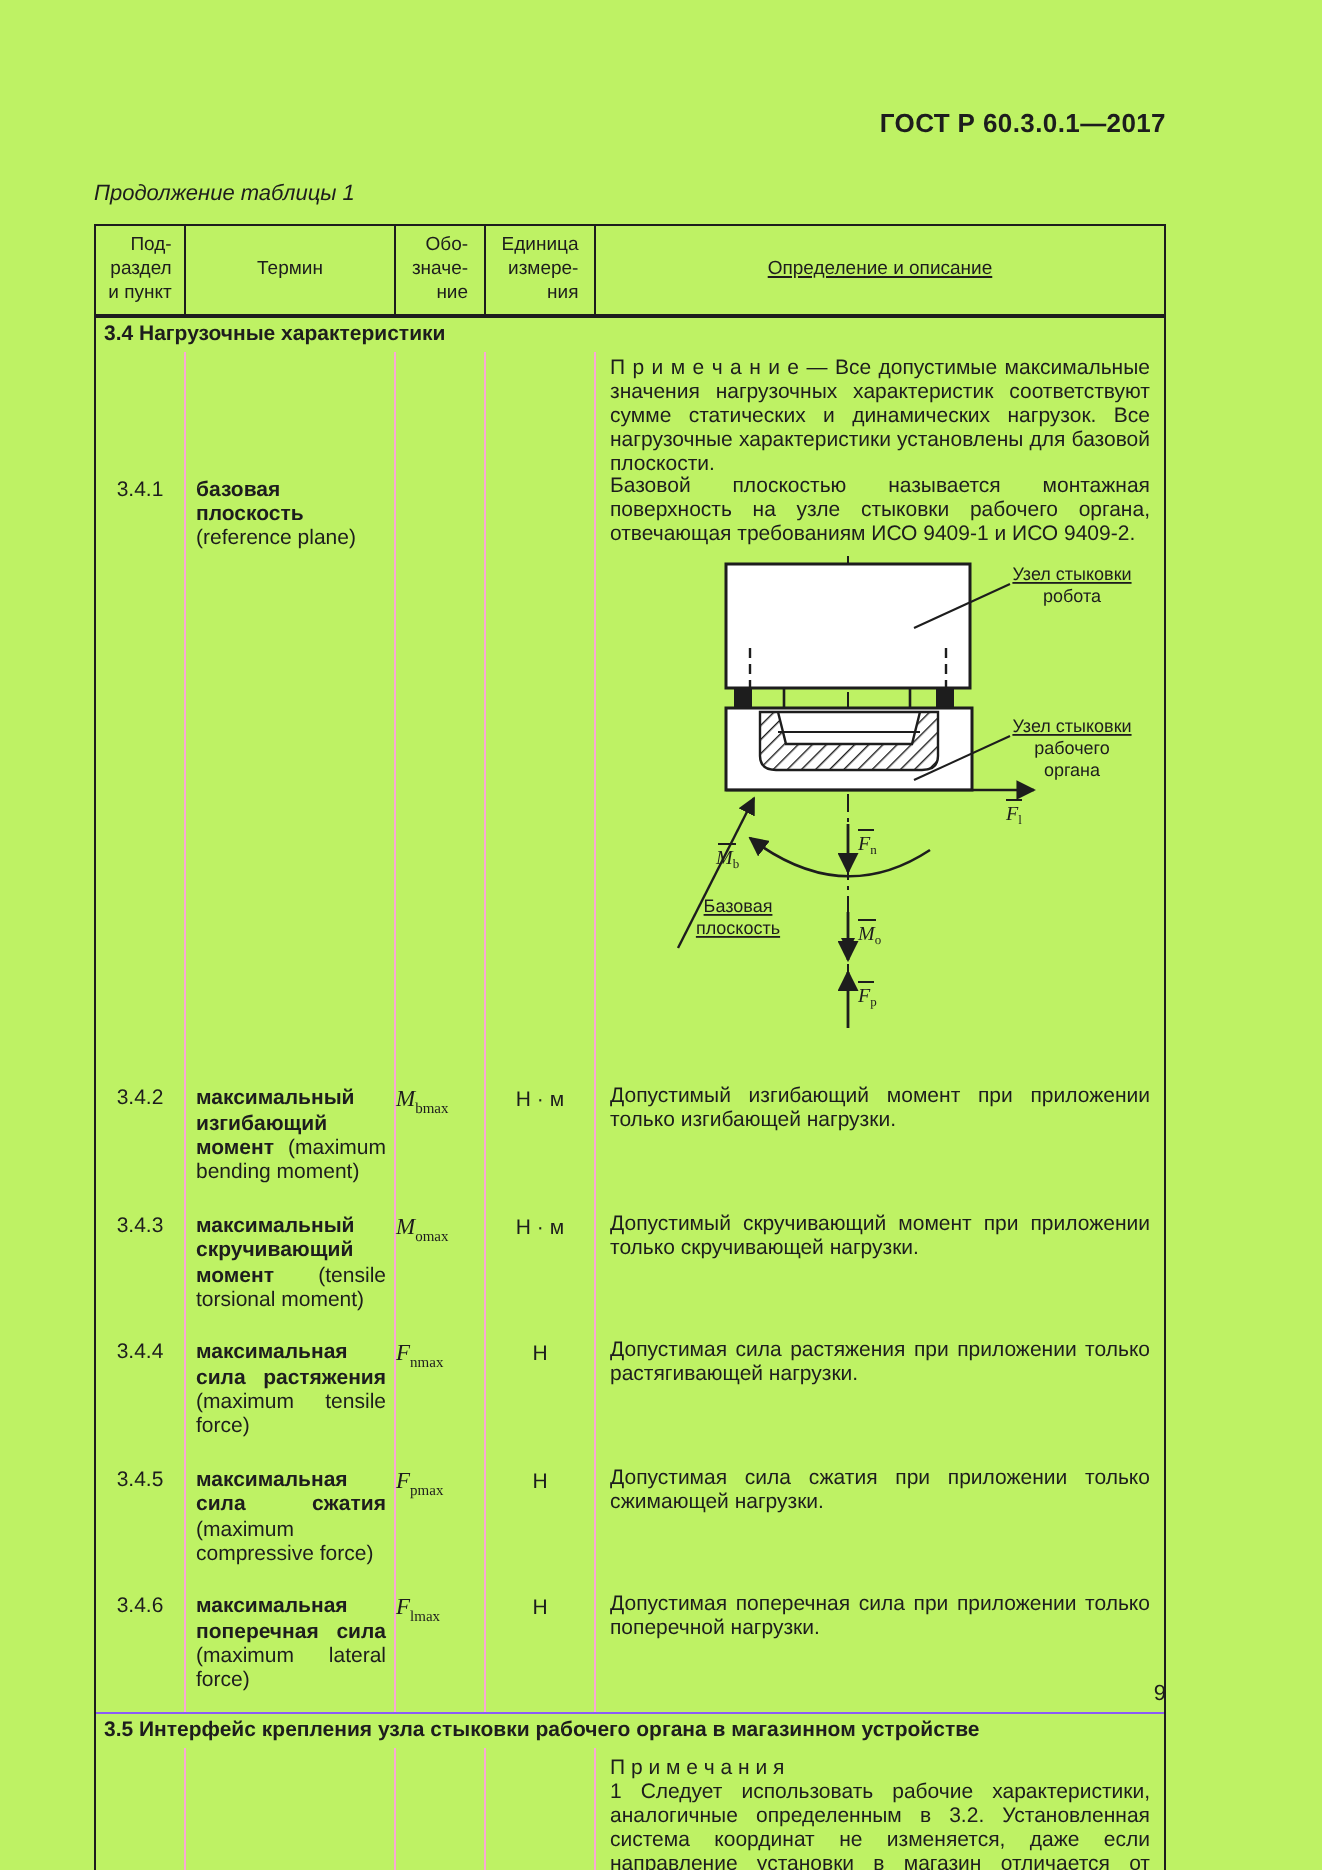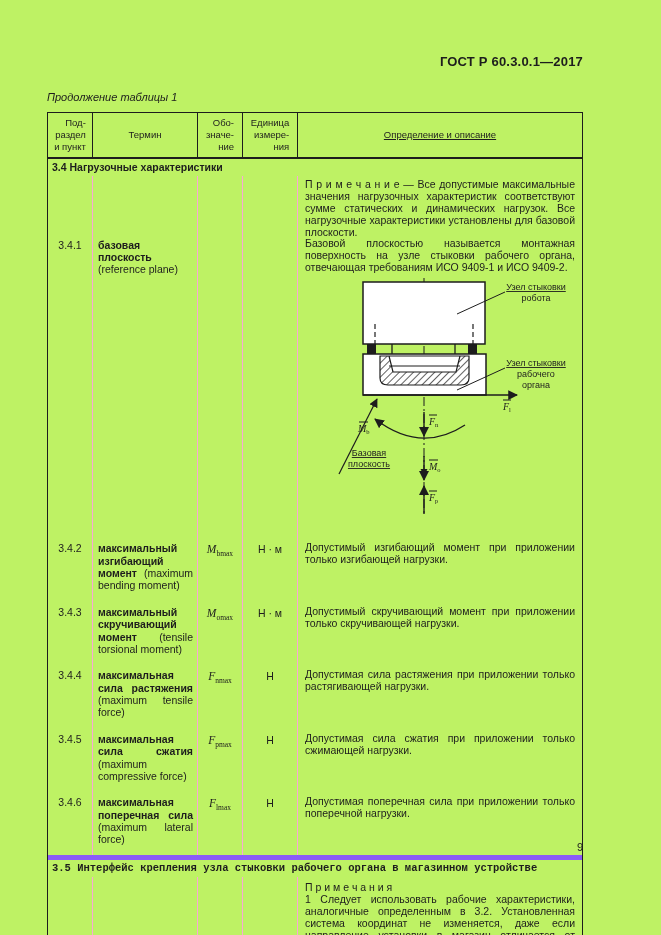--- a/index.html
+++ b/index.html
@@ -30,30 +30,30 @@
     border-right: 1px solid #1d1d1d;
     display: flex; align-items: center; justify-content: center;
     text-align: right; font-size: 9.5px; line-height: 1.25;
     white-space: pre-line; padding: 4px 2px; min-height: 40px;
   }
   .thead > div:last-child { border-right: none; text-decoration: underline; }
 
   .tbody { border-left: 1.5px solid #1d1d1d; border-right: 1.5px solid #1d1d1d; }
 
   .section-row { font-weight: bold; font-size: 10.5px; padding: 2px 4px 3px 4px; }
-  .section-row.topline { border-top: 5px solid #8b5cf6; font-family: Liberation Mono, monospace; }
+  .section-row.topline { border-top: 1px solid #8b5cf6; }
 
   .grid-row { display: grid; grid-template-columns: 45px 105px 45px 55px auto; }
   .grid-row > div { border-right: 1px solid #f9a8d4; }
   .grid-row > div:last-child { border-right: none; }
 
   .num  { text-align: center; padding-top: 5px; }
   .term { padding: 5px 4px 9px 5px; text-align: justify; line-height: 1.18; }
   .term .b { font-weight: bold; }
-  .sym  { text-align: center; padding-top: 6px;
+  .sym  { padding-top: 6px;
           font-family: "Liberation Serif", serif; font-style: italic; font-size: 11.5px; }
   .sym sub { font-style: normal; font-size: 7.5px; }
   .unit { text-align: center; padding-top: 6px; }
   .def  { padding: 5px 7px 9px 7px; text-align: justify; line-height: 1.14; }
 
   .row-341 .num, .row-341 .term { padding-top: 63px; }
   .row-341 .def { padding-top: 3px; }
   .note-p { margin-bottom: 0; }
   .fig-wrap { margin: 4px 0 2px 4px; }
 

